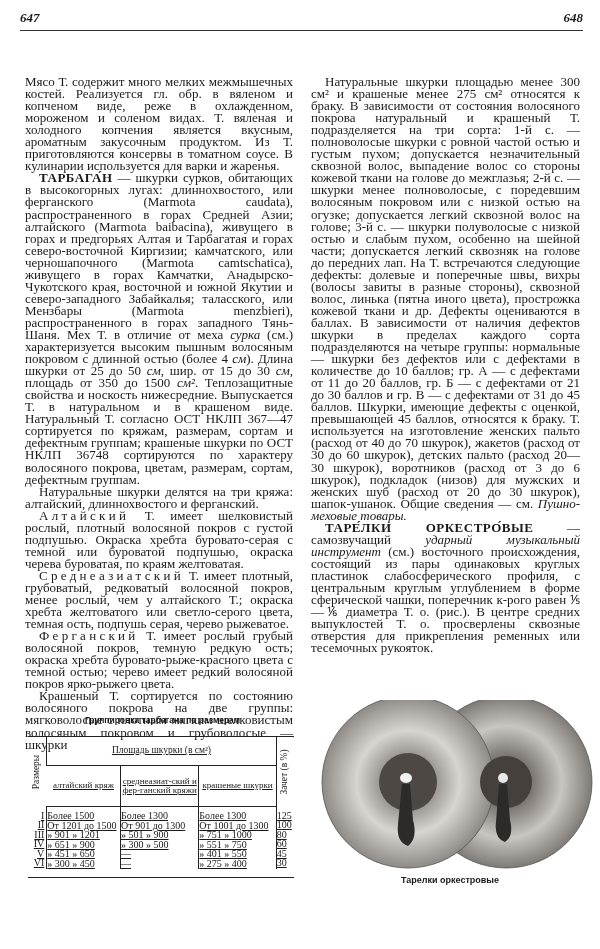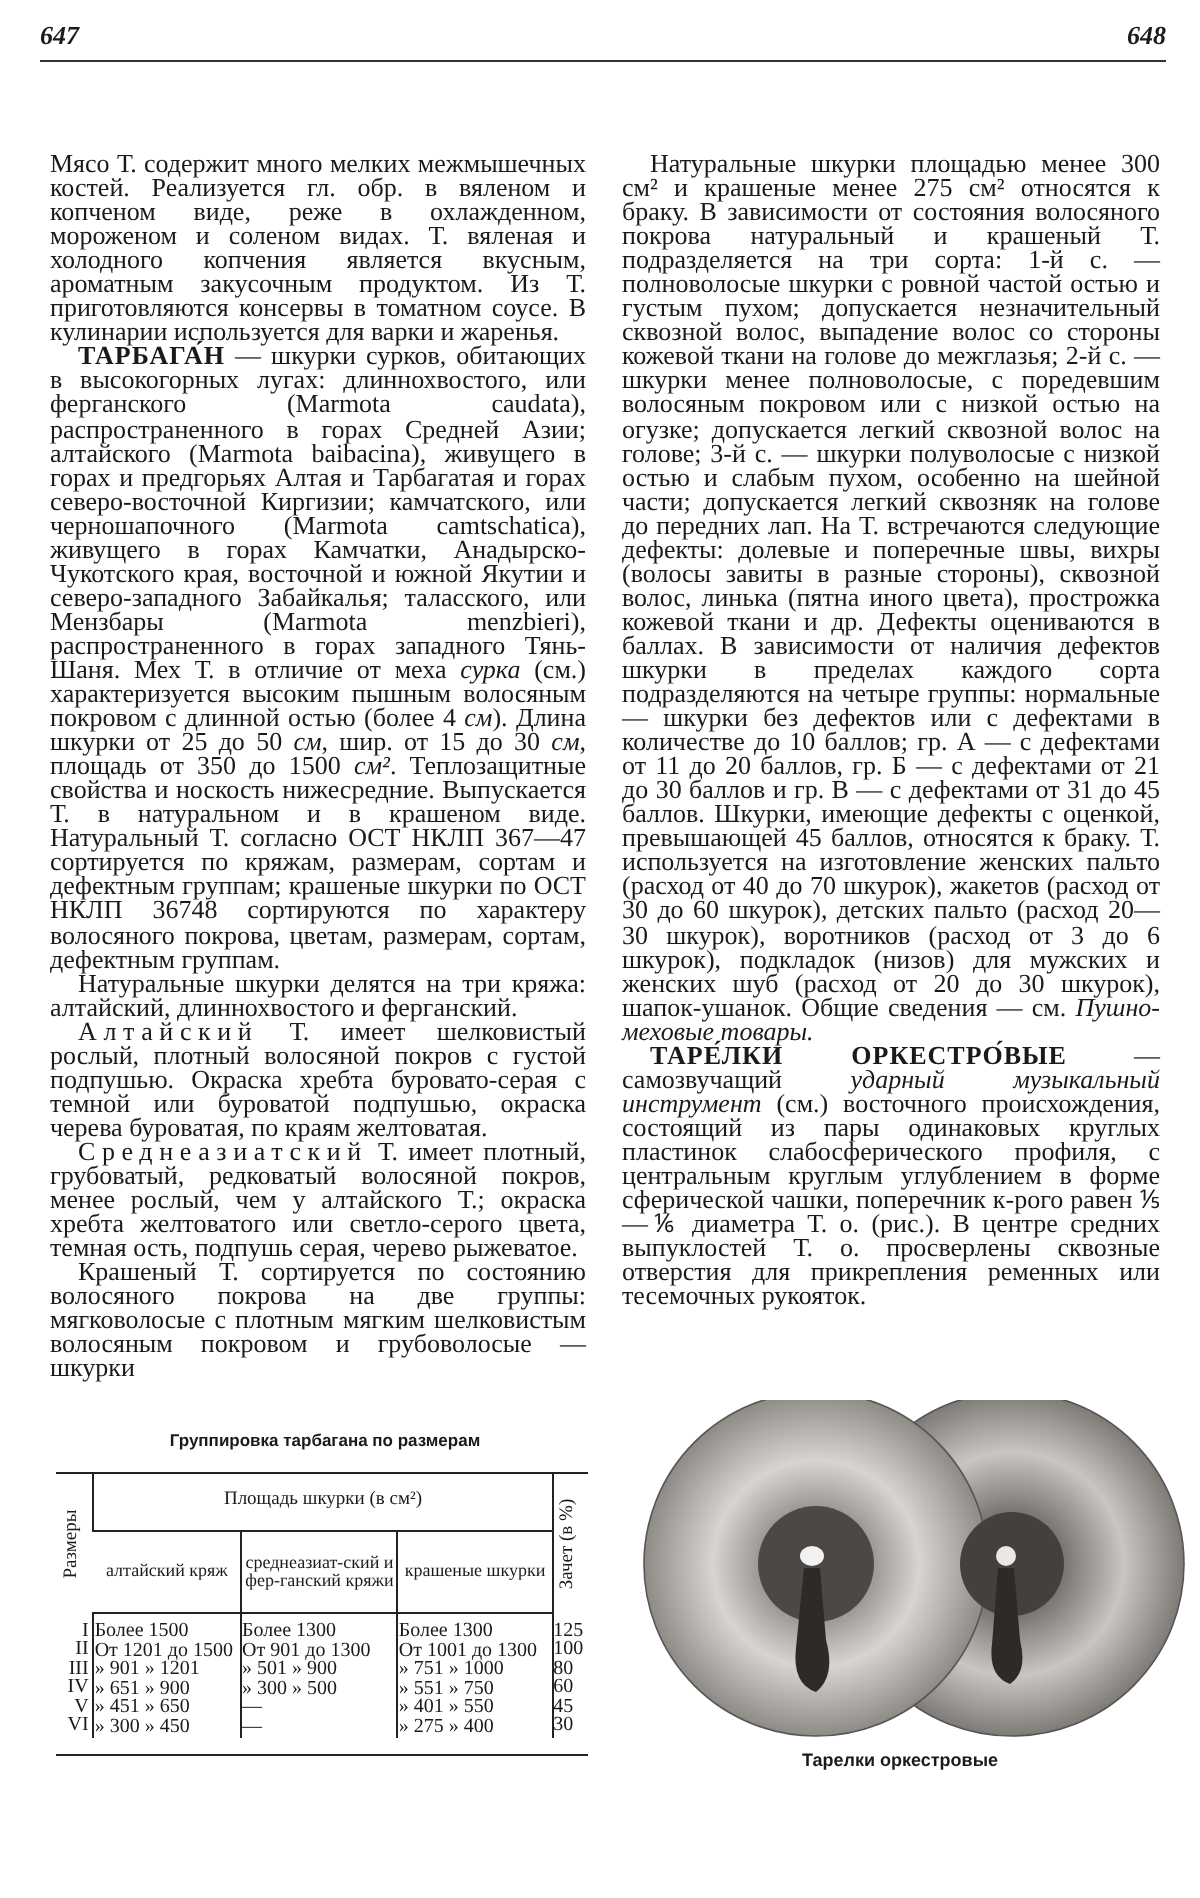--- a/index.html
+++ b/index.html
@@ -17,21 +17,21 @@
   .col-left { left:25px; width:268px; }
   .col-right { left:311px; width:269px; }
   .col p { margin:0; }
   .col p.ind { text-indent:14px; }
   .sp { letter-spacing:3.3px; }
   b.term { font-weight:bold; letter-spacing:0.5px; }
   i { font-style:italic; }
   .tbl-caption { position:absolute; left:30px; top:747px; width:265px; text-align:center;
                  font-family:"Liberation Sans", sans-serif; font-weight:bold; font-size:8.5px; }
   .tblwrap { position:absolute; left:28px; top:736px; width:266px; height:140px;
-             border-top:1.4px solid #222; border-bottom:1.4px solid #222; }
+             border-top:1.4px solid #222; border-bottom:1.4px solid #222;text-decoration:underline; }
   .tblwrap table { width:100%; border-collapse:collapse; font-family:"Liberation Serif", serif;
                    font-size:10px; line-height:9.6px; }
   .tblwrap td, .tblwrap th { border-left:1px solid #222; padding:0; font-weight:normal; }
   .tblwrap td:first-child, .tblwrap th:first-child { border-left:none; }
   .th-area { height:28px; text-align:center; border-bottom:1px solid #222; font-size:9.5px; }
   .th-sub { height:40px; text-align:center; border-bottom:1px solid #222; font-size:9px; line-height:9.5px; }
   .th-vert { width:18px; position:relative; }
   .th-vert span { position:absolute; left:50%; top:50%; transform:translate(-50%,-50%) rotate(-90deg);
                   white-space:nowrap; font-size:9.5px; }
   .th-vert2 { width:17px; position:relative; }
@@ -53,20 +53,21 @@
   <span class="hdr-left">647</span>
   <span class="hdr-right">648</span>
 </div>
 
 <div class="col col-left">
   <p>Мясо Т. содержит много мелких межмышечных костей. Реализуется гл. обр. в вяленом и копченом виде, реже в охлажденном, мороженом и соленом видах. Т. вяленая и холодного копчения является вкусным, ароматным закусочным продуктом. Из Т. приготовляются консервы в томатном соусе. В кулинарии используется для варки и жаренья.</p>
   <p class="ind"><b class="term">ТАРБАГА́Н</b><span> — шкурки сурков, обитающих в высокогорных лугах: длиннохвостого, или ферганского (Marmota caudata), распространенного в горах Средней Азии; алтайского (Marmota baibacina), живущего в горах и предгорьях Алтая и Тарбагатая и горах северо-восточной Киргизии; камчатского, или черношапочного (Marmota camtschatica), живущего в горах Камчатки, Анадырско-Чукотского края, восточной и южной Якутии и северо-западного Забайкалья; таласского, или Мензбары (Marmota menzbieri), распространенного в горах западного Тянь-Шаня. Мех Т. в отличие от меха </span><i>сурка</i><span> (см.) характеризуется высоким пышным волосяным покровом с длинной остью (более 4 </span><i>см</i><span>). Длина шкурки от 25 до 50 </span><i>см</i><span>, шир. от 15 до 30 </span><i>см</i><span>, площадь от 350 до 1500 </span><i>см²</i><span>. Теплозащитные свойства и носкость нижесредние. Выпускается Т. в натуральном и в крашеном виде. Натуральный Т. согласно ОСТ НКЛП 367—47 сортируется по кряжам, размерам, сортам и дефектным группам; крашеные шкурки по ОСТ НКЛП 36748 сортируются по характеру волосяного покрова, цветам, размерам, сортам, дефектным группам.</span></p>
   <p class="ind">Натуральные шкурки делятся на три кряжа: алтайский, длиннохвостого и ферганский.</p>
   <p class="ind"><span class="sp">Алтайский</span><span> Т. имеет шелковистый рослый, плотный волосяной покров с густой подпушью. Окраска хребта буровато-серая с темной или буроватой подпушью, окраска черева буроватая, по краям желтоватая.</span></p>
   <p class="ind"><span class="sp">Среднеазиатский</span><span> Т. имеет плотный, грубоватый, редковатый волосяной покров, менее рослый, чем у алтайского Т.; окраска хребта желтоватого или светло-серого цвета, темная ость, подпушь серая, черево рыжеватое.</span></p>
+  <p class="ind"><span class="sp">Ферганский</span><span> Т. имеет рослый грубый волосяной покров, темную редкую ость; окраска хребта буровато-рыже-красного цвета с темной остью; черево имеет редкий волосяной покров ярко-рыжего цвета.</span></p>
   <p class="ind">Крашеный Т. сортируется по состоянию волосяного покрова на две группы: мягковолосые с плотным мягким шелковистым волосяным покровом и грубоволосые — шкурки</p>
 </div>
 
 <div class="tbl-caption" style="top:715px;">Группировка тарбагана по размерам</div>
 
 <div class="tblwrap">
   <table>
     <tbody>
         <tr>
       <th class="th-vert" rowspan="2">

